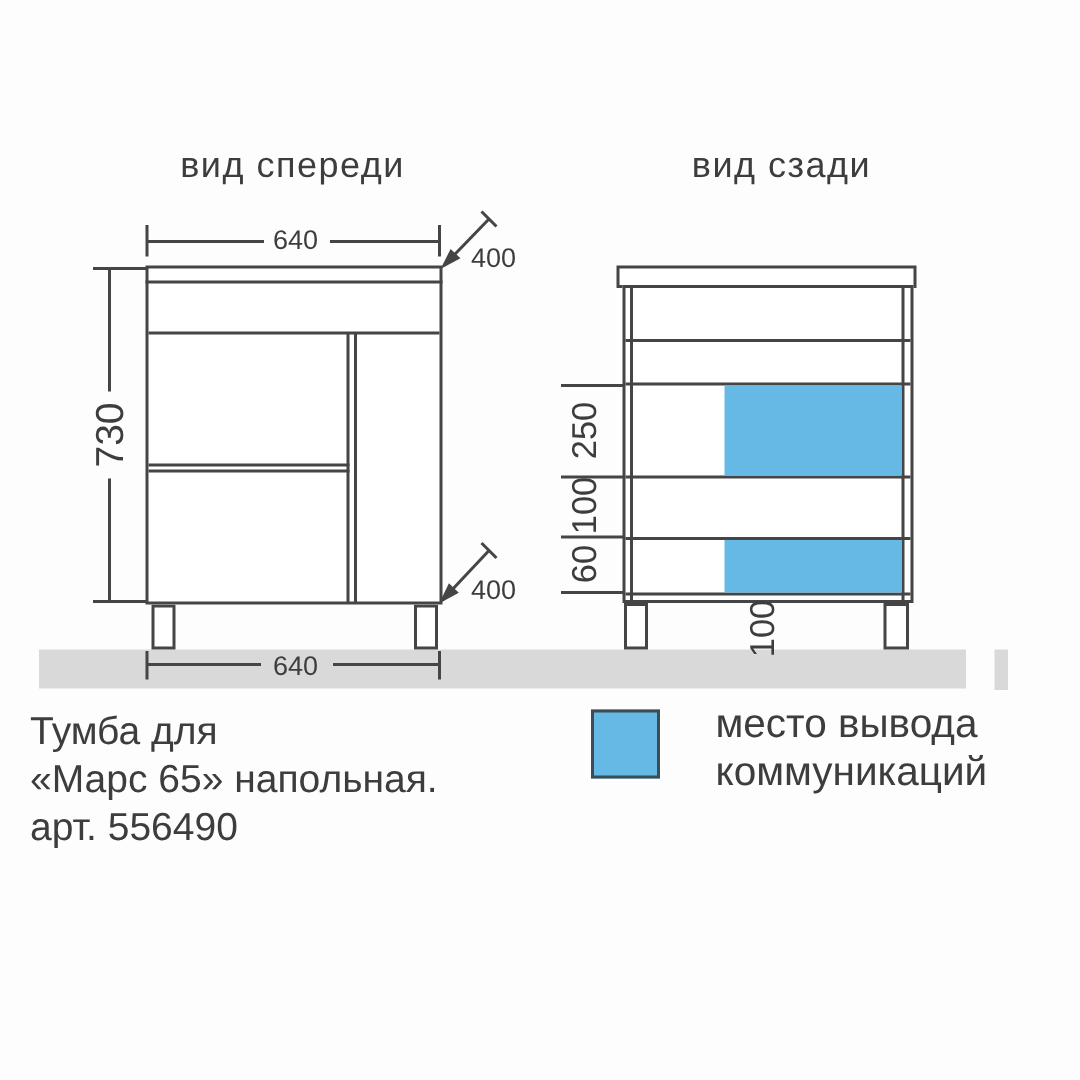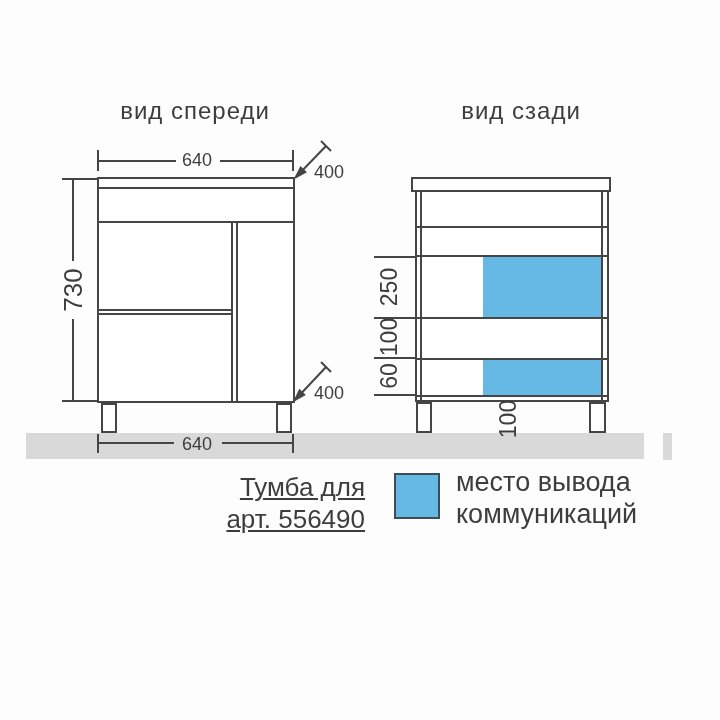--- a/index.html
+++ b/index.html
@@ -12,21 +12,21 @@
   .box{position:absolute;border:2px solid var(--line,#454545);background:#fff;box-sizing:border-box;}
   .lbl{position:absolute;font-size:18px;line-height:26px;text-align:center;white-space:nowrap;}
   .title{position:absolute;font-size:24px;text-align:center;letter-spacing:1px;}
   .vlbl{position:absolute;font-size:23px;line-height:22px;text-align:center;white-space:nowrap;
         transform:rotate(-90deg);transform-origin:center center;}
   .zone{position:absolute;background:var(--zone-blue,#65b9e4);}
   .floor{position:absolute;background:var(--floor,#d9d9d9);}
   .legend-swatch{position:absolute;background:var(--zone-blue,#65b9e4);
         border:2px solid var(--swatch-border,#3e4c55);box-sizing:border-box;}
   .legend-text{position:absolute;font-size:27px;line-height:32px;text-align:left;}
-  .caption{position:absolute;font-size:26px;line-height:32px;text-align:right;text-decoration:underline;}
+  .caption{position:absolute;font-size:26px;line-height:32px;text-align:left;}
   svg.overlay{position:absolute;left:0;top:0;pointer-events:none;}
 </style>
 </head>
 <body>
 
 <div class="canvas">
 
   <div class="floor" style="left:26px;top:433px;width:618px;height:26px;"></div>
   <div class="floor" style="left:663px;top:433px;width:9px;height:27px;"></div>
 
@@ -92,28 +92,29 @@
     <div class="vlbl" style="left:366px;top:326px;width:46px;">100</div>
     <div class="vlbl" style="left:371px;top:365px;width:36px;">60</div>
     <div class="vlbl" style="left:485px;top:408px;width:46px;">100</div>
 
     <div class="box" style="left:416px;top:402px;width:16px;height:31px;"></div>
     <div class="box" style="left:589px;top:402px;width:17px;height:31px;"></div>
   </div>
 
   <div>
     <div class="legend-swatch" style="left:394px;top:473px;width:46px;height:46px;"></div>
-    <div class="legend-text" style="left:456px;top:466px;width:240px;">
+    <div class="legend-text" style="left:477px;top:466px;width:240px;">
       <div>место вывода</div>
       <div>коммуникаций</div>
     </div>
   </div>
 
   <div class="caption" style="left:20px;top:471px;width:345px;">
     <div>Тумба для</div>
+    <div>«Марс 65» напольная.</div>
     <div>арт. 556490</div>
   </div>
 
   <svg class="overlay" width="720" height="720" viewBox="0 0 720 720">
     <g stroke="#454545" stroke-width="2" fill="#454545">
       <line x1="296" y1="177" x2="326" y2="146"></line>
       <line x1="321" y1="141" x2="331" y2="151"></line>
       <polygon points="296,177 305.3,172 300.7,167.6"></polygon>
       <line x1="295" y1="400" x2="326" y2="367"></line>
       <line x1="321" y1="362" x2="331" y2="372"></line>

